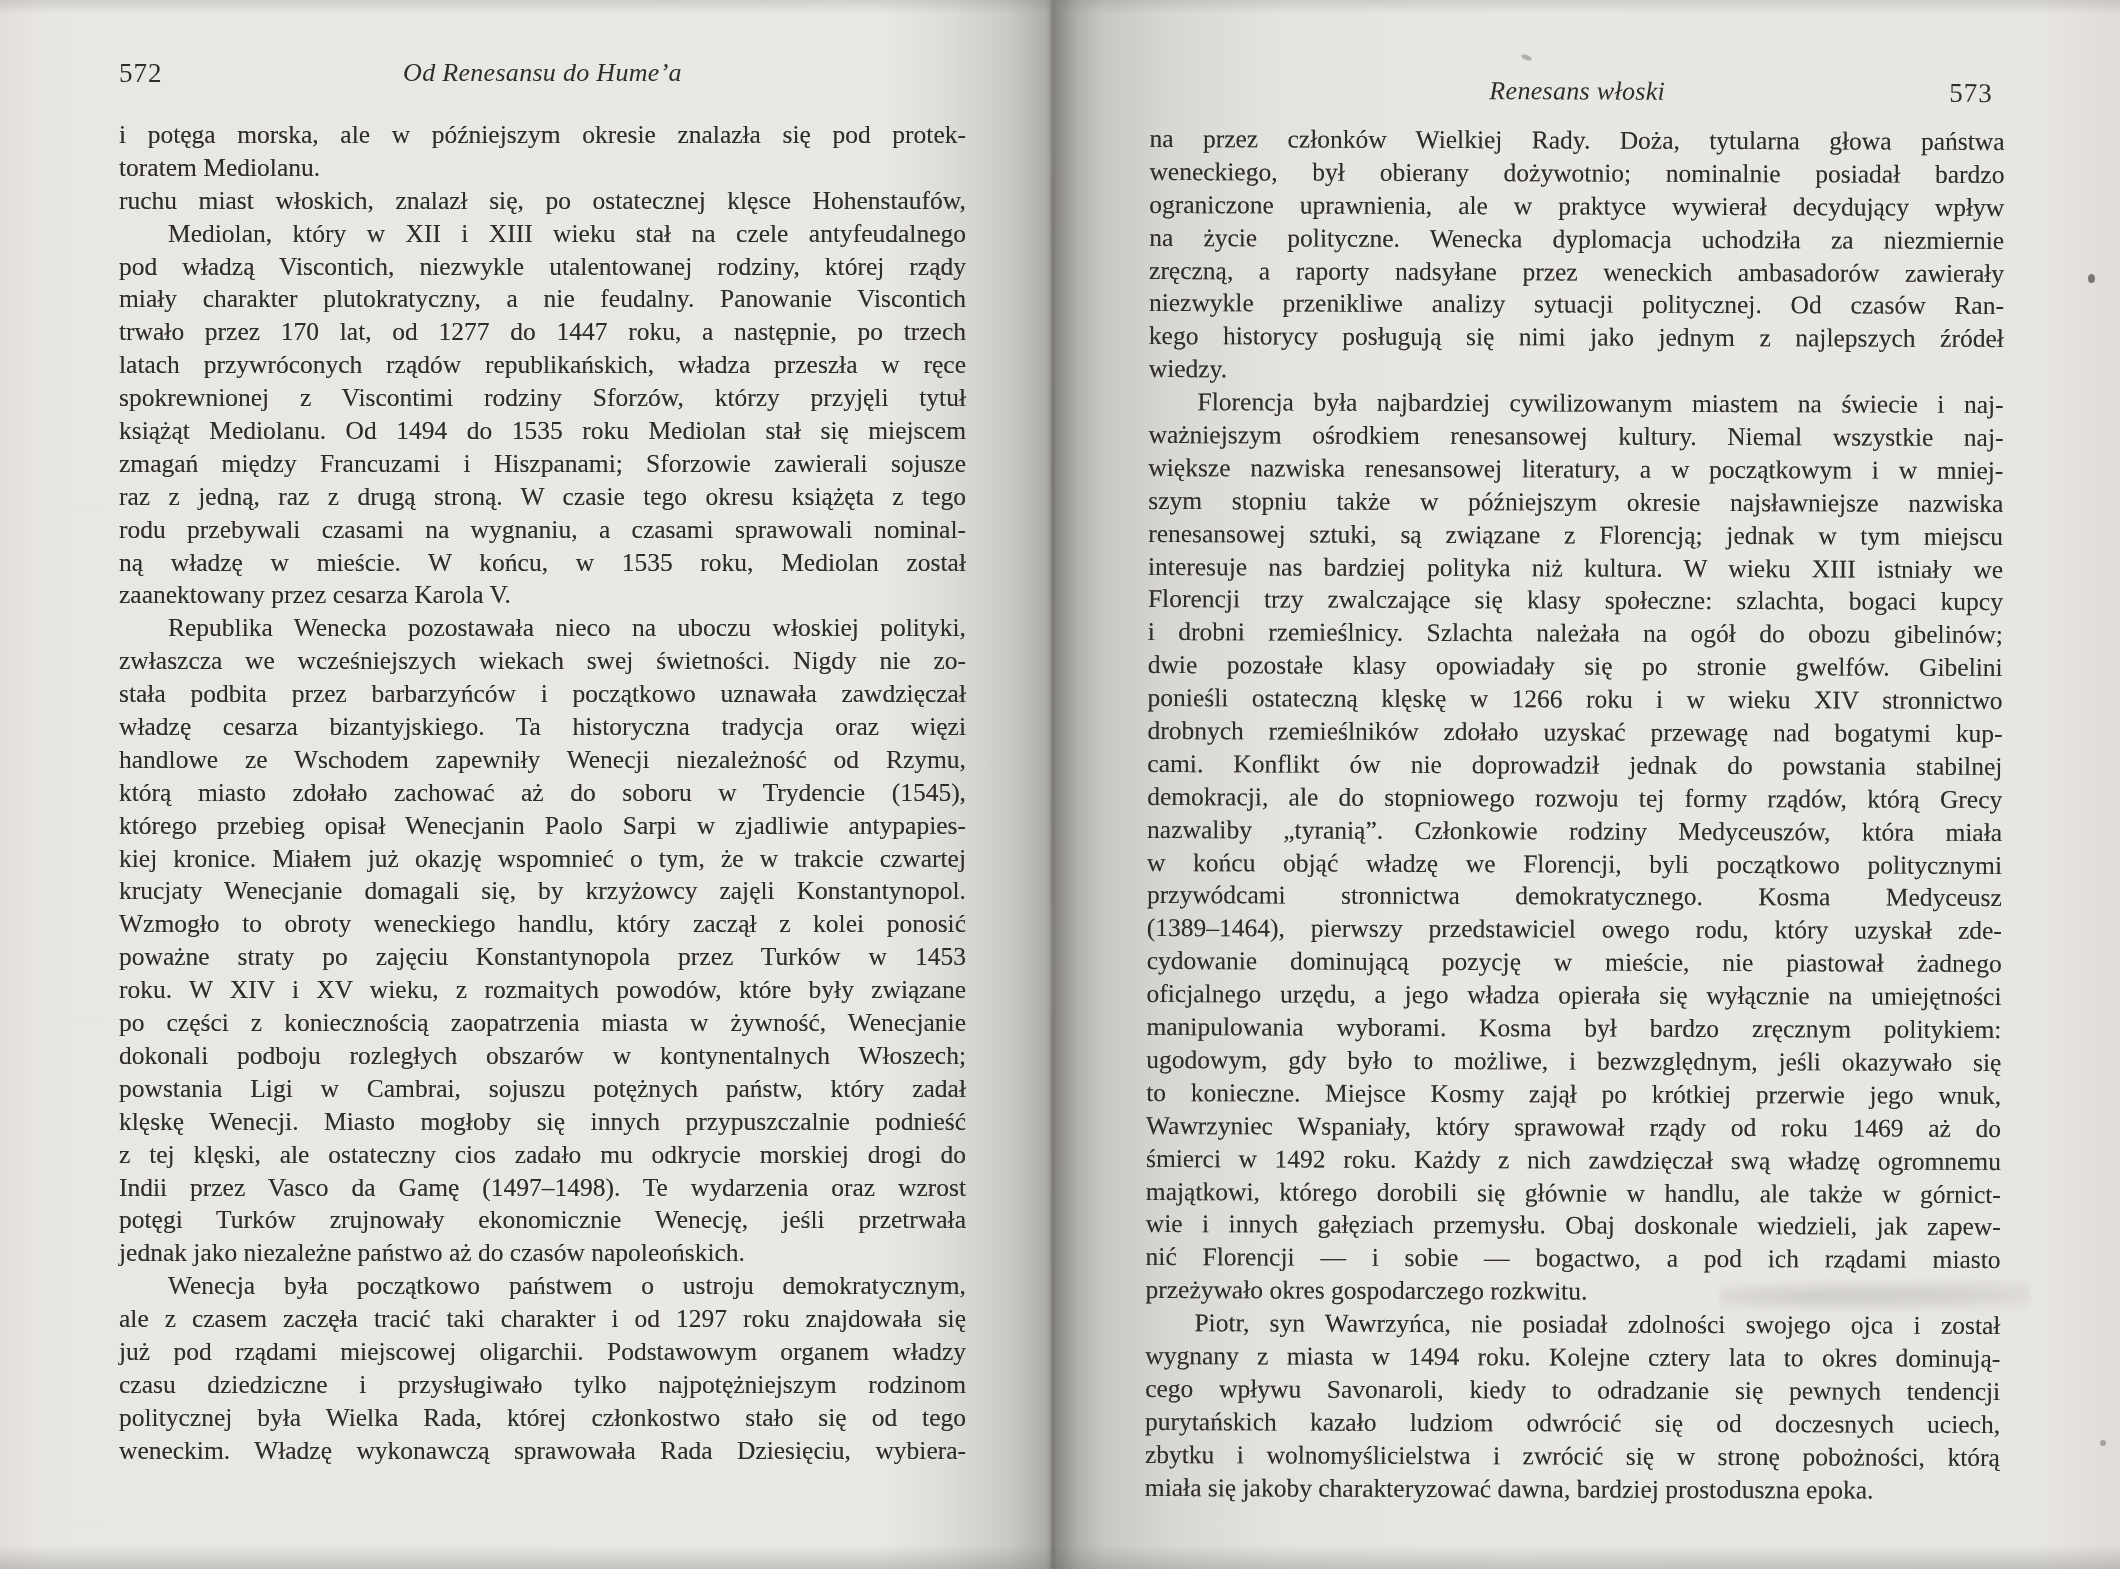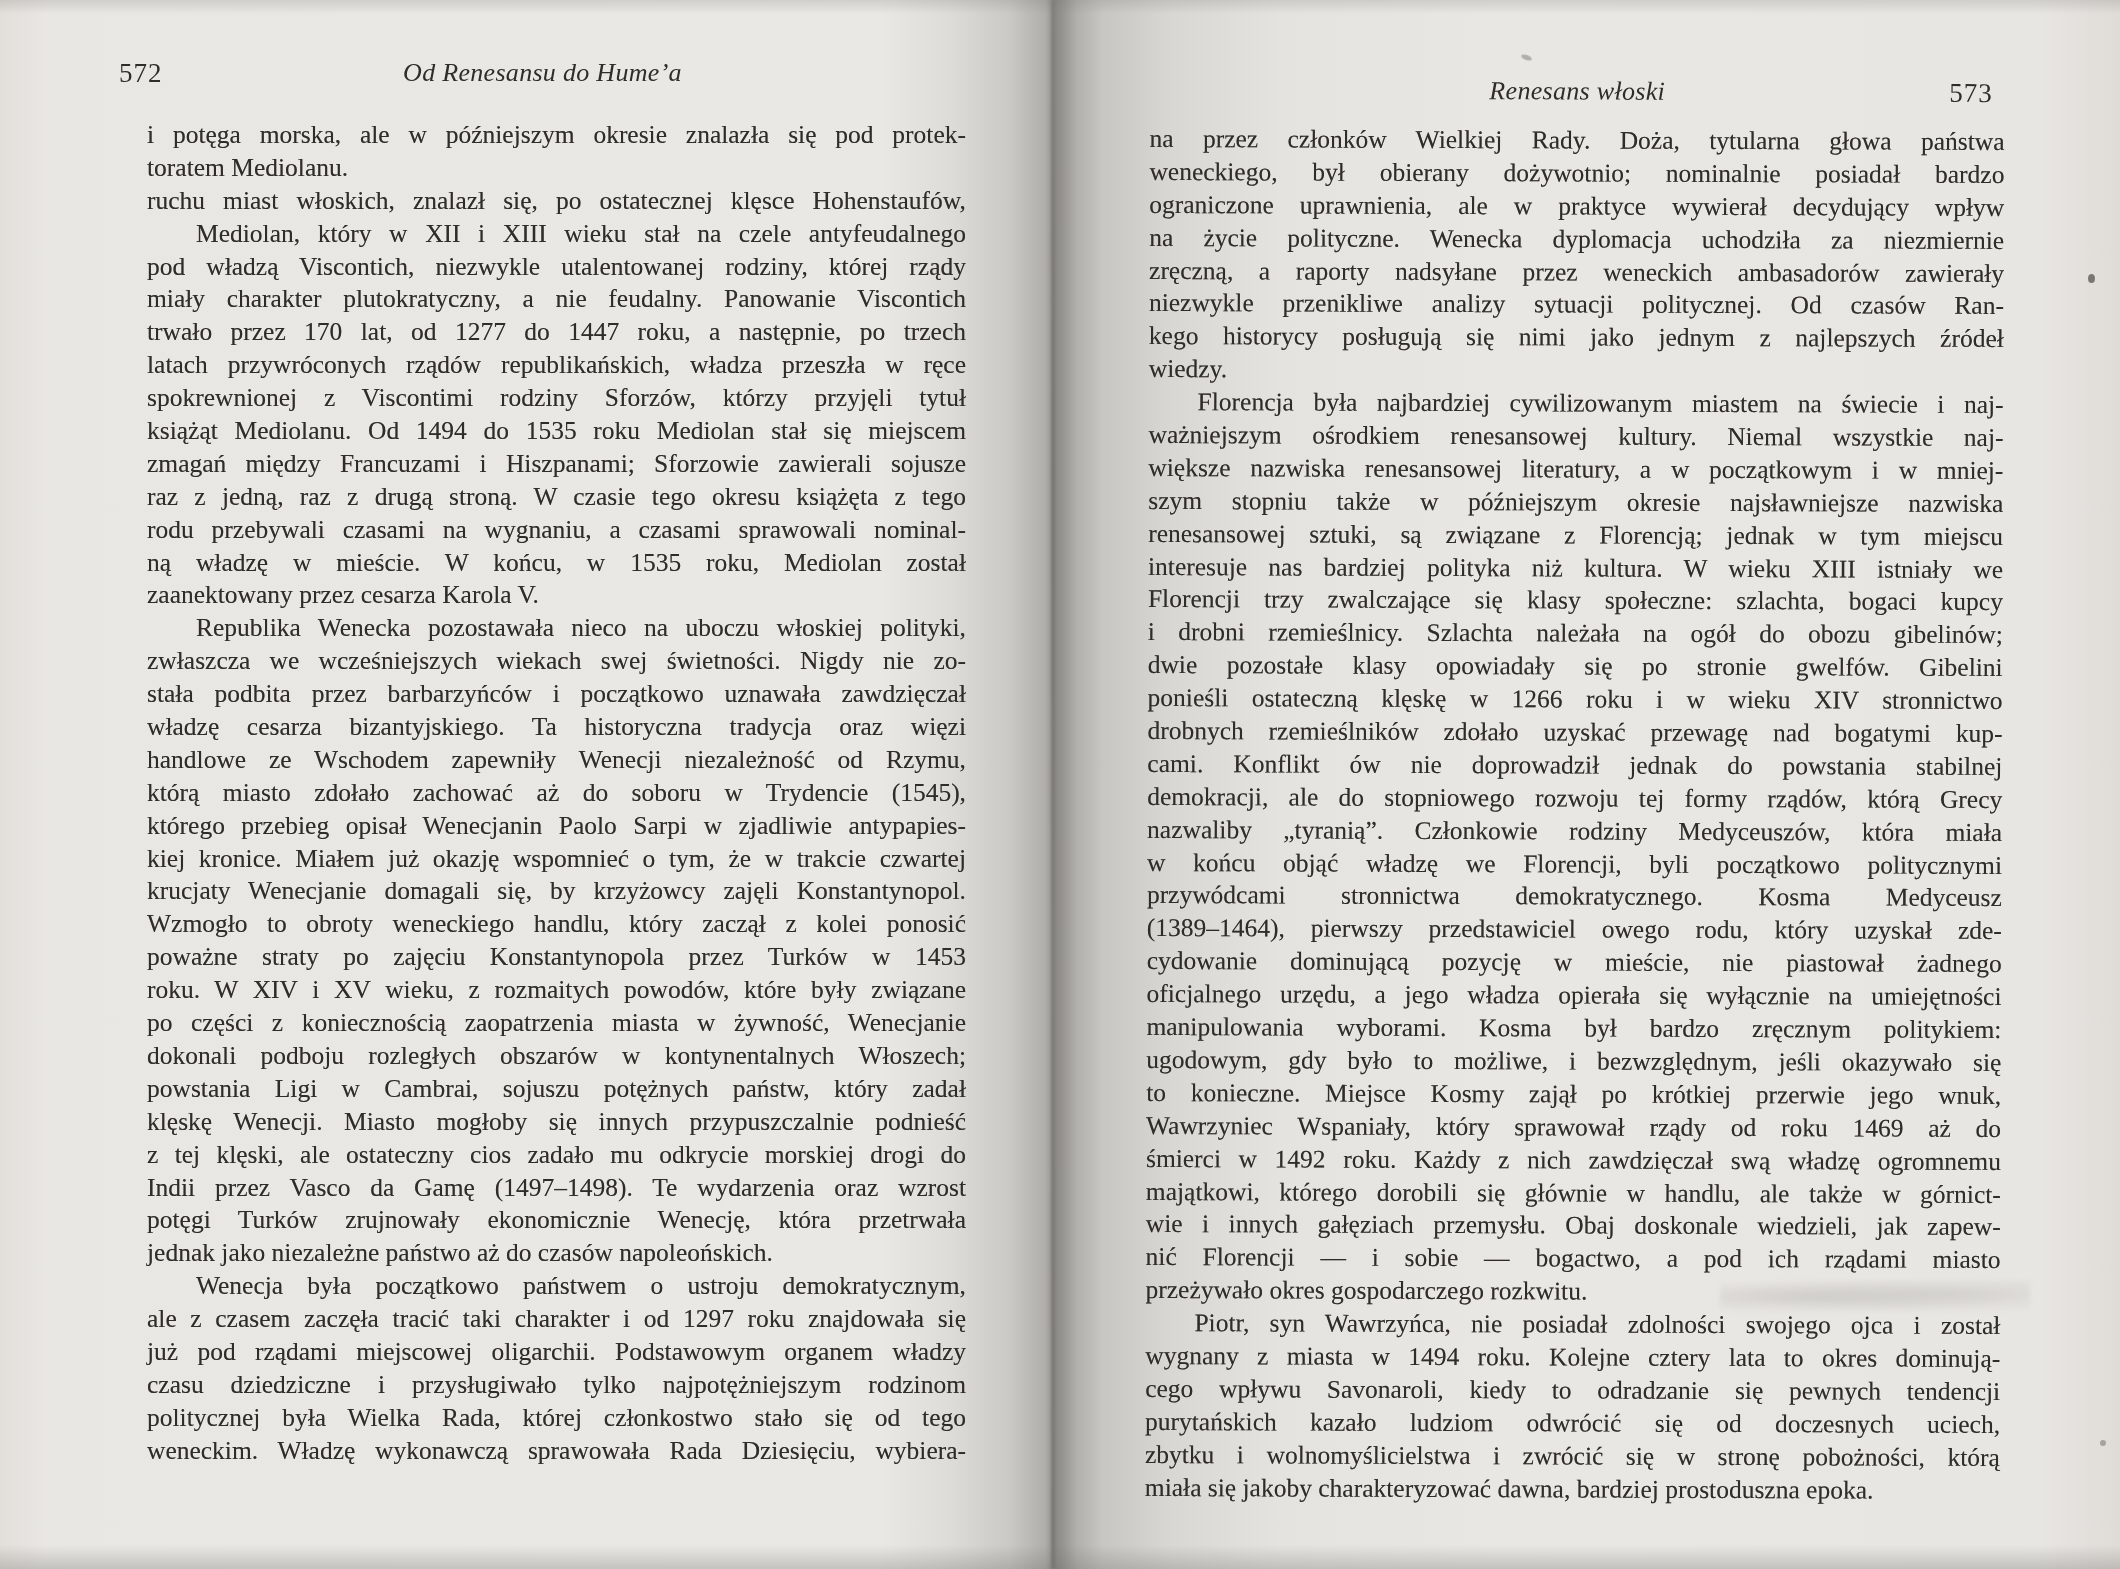--- a/index.html
+++ b/index.html
@@ -40,21 +40,21 @@
   .pgnum {
     position: absolute; left: 0; top: 0;
     font-size: 27px; letter-spacing: 1px;
   }
   .pgnum-right { left: auto; right: 12px; }
   .runhead {
     position: absolute; left: 0; right: 0; top: 0; text-align: center;
     font-style: italic; font-size: 26px; letter-spacing: .3px;
   }
   .pgbody { position: absolute; left: 0; right: 0; }
-  .page-left  .pgbody { top: 119px; margin-left: 28px; }
+  .page-left  .pgbody { top: 119px; }
   .page-right .pgbody { top: 114px; }
   .line {
     font-size: 25.5px; line-height: 32.9px; height: 32.9px;
     white-space: normal; color: var(--ink, #2f2d2a);
     text-shadow: 0 0 0.5px rgba(47,45,42,.45);
   }
   .line.just { text-align: justify; text-align-last: justify; }
   .line.indent { text-indent: 49px; }
   .speck { position: absolute; border-radius: 50%; pointer-events: none; }
   .speck.s1 { left: 2088px; top: 274px; width: 7px; height: 9px;
@@ -111,21 +111,21 @@
         <div class="line just">krucjaty Wenecjanie domagali się, by krzyżowcy zajęli Konstantynopol.</div>
         <div class="line just">Wzmogło to obroty weneckiego handlu, który zaczął z kolei ponosić</div>
         <div class="line just">poważne straty po zajęciu Konstantynopola przez Turków w 1453</div>
         <div class="line just">roku. W XIV i XV wieku, z rozmaitych powodów, które były związane</div>
         <div class="line just">po części z koniecznością zaopatrzenia miasta w żywność, Wenecjanie</div>
         <div class="line just">dokonali podboju rozległych obszarów w kontynentalnych Włoszech;</div>
         <div class="line just">powstania Ligi w Cambrai, sojuszu potężnych państw, który zadał</div>
         <div class="line just">klęskę Wenecji. Miasto mogłoby się innych przypuszczalnie podnieść</div>
         <div class="line just">z tej klęski, ale ostateczny cios zadało mu odkrycie morskiej drogi do</div>
         <div class="line just">Indii przez Vasco da Gamę (1497–1498). Te wydarzenia oraz wzrost</div>
-        <div class="line just">potęgi Turków zrujnowały ekonomicznie Wenecję, która przetrwała</div>
+        <div class="line just">potęgi Turków zrujnowały ekonomicznie Wenecję, jeśli przetrwała</div>
         <div class="line">jednak jako niezależne państwo aż do czasów napoleońskich.</div>
         <div class="line indent just">Wenecja była początkowo państwem o ustroju demokratycznym,</div>
         <div class="line just">ale z czasem zaczęła tracić taki charakter i od 1297 roku znajdowała się</div>
         <div class="line just">już pod rządami miejscowej oligarchii. Podstawowym organem władzy</div>
         <div class="line just">czasu dziedziczne i przysługiwało tylko najpotężniejszym rodzinom</div>
         <div class="line just">politycznej była Wielka Rada, której członkostwo stało się od tego</div>
         <div class="line just">weneckim. Władzę wykonawczą sprawowała Rada Dziesięciu, wybiera-</div>
       </div>
   </section>
 

